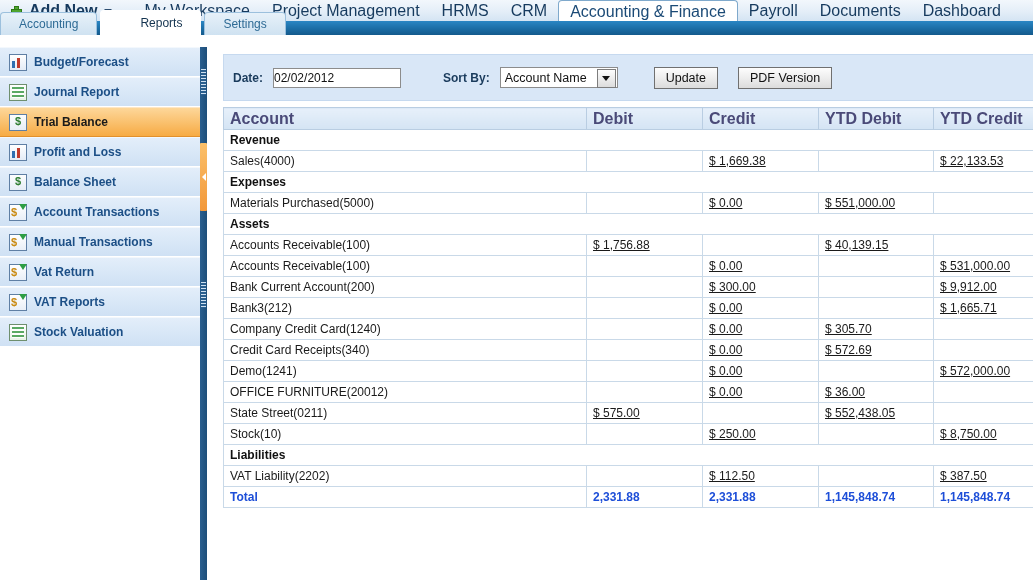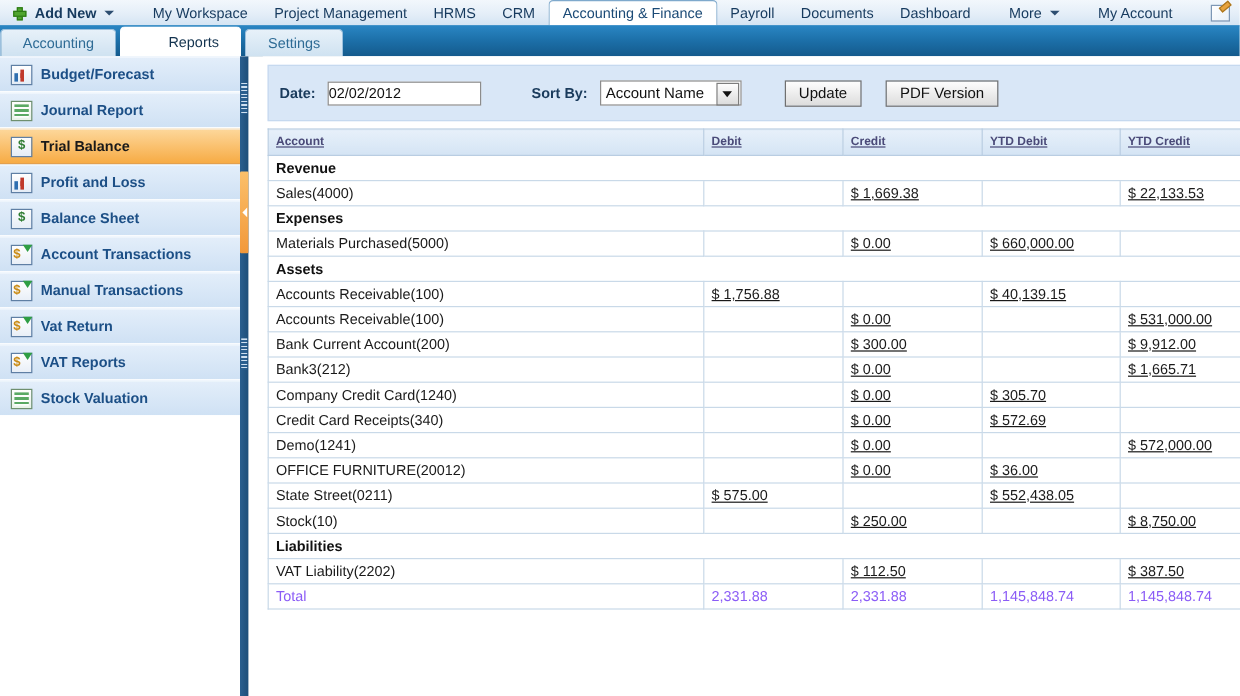--- a/index.html
+++ b/index.html
@@ -10,21 +10,21 @@
   }
   
   .topnav{
     position:absolute;left:0;top:0;width:1033px;height:21px;
     background:linear-gradient(to bottom,#f2f7fc 0%,#e4eef8 55%,#d4e4f3 100%);
     border-bottom:1px solid #9bbdd9;
     display:flex;align-items:flex-end;
   }
   .topnav .tn-item{
     height:20px;line-height:20px;padding:0 11px;
-    font-size:12px;color:#163a5e;white-space:nowrap;cursor:pointer;
+    font-size:16px;color:#163a5e;white-space:nowrap;cursor:pointer;
     display:flex;align-items:center;gap:4px;
   }
   .topnav .tn-item.active{
     background:#ffffff;border:1px solid #7fa9cc;border-bottom:none;
     border-radius:4px 4px 0 0;height:20px;line-height:19px;
     color:#1b4a76;font-weight:normal;
   }
   .tn-sep{width:1px;height:13px;background:#9fbdd6;margin:0 5px 3px 5px;}
   .addnew{font-weight:bold;color:#23527c;padding-left:6px;}
   .plus-ico{
@@ -44,21 +44,21 @@
     display:inline-block;width:14px;height:12px;border:1px solid #7d97b5;
     background:linear-gradient(135deg,#ffffff 0%,#e8f0f8 100%);
     position:relative;margin-right:4px;
   }
   .fb-ico:after{
     content:"";position:absolute;right:-2px;top:-2px;width:8px;height:3px;
     background:#e8a33d;border:1px solid #a8751f;transform:rotate(-40deg);
   }
   
   .subtabs{
-    position:absolute;left:0;top:21px;width:1033px;height:26px;
+    position:absolute;left:0;top:21px;width:1033px;height:14px;
     background:linear-gradient(to bottom,#1f77b4 0%,#1b6ba3 40%,#15starts 100%);
     background:linear-gradient(to bottom,#2a86c4 0%,#1c6fa8 50%,#145a8c 100%);
     display:flex;align-items:flex-end;
   }
   .subtab{
     height:22px;line-height:22px;padding:0 18px;margin-right:3px;
     font-size:12px;color:#2e6b95;
     background:linear-gradient(to bottom,#e7f1f9 0%,#cfe2f1 100%);
     border:1px solid #9cc0dd;border-bottom:none;border-radius:4px 4px 0 0;
     cursor:pointer;white-space:nowrap;
@@ -176,34 +176,34 @@
     font-family:"Liberation Sans",sans-serif;font-size:12.5px;color:#111;
     padding:0 11px;cursor:pointer;box-sizing:border-box;line-height:20px;
   }
   .btn.update{margin-left:36px;}
   .btn.pdf{margin-left:20px;}
   
   .tbl-wrap{position:absolute;left:4px;top:60px;width:820px;}
   table.tb{border-collapse:collapse;width:820px;table-layout:fixed;}
   table.tb th{
     background:linear-gradient(to bottom,#e7f0fa 0%,#d4e4f4 100%);
-    color:#4a4a78;font-weight:bold;font-size:10px;text-align:left;
-    height:21px;padding:0 0 0 6px;border:1px solid #b9cde2;text-decoration:underline;
+    color:#4a4a78;font-weight:bold;font-size:16px;text-align:left;
+    height:21px;padding:0 0 0 6px;border:1px solid #b9cde2;
   }
   table.tb td{
     border:1px solid #c9d9e8;height:20px;padding:0 0 0 6px;
     font-size:12px;color:#1a1a1a;background:#ffffff;vertical-align:middle;
   }
   tr.grp td{
     font-weight:bold;color:#111;border-left:1px solid #c9d9e8;
     border-right:1px solid #c9d9e8;background:#ffffff;
   }
   td.acct{padding-left:20px;color:#1a1a1a;}
   td.amt a{color:#1a1a1a;text-decoration:underline;cursor:pointer;}
-  tr.total td{font-weight:normal;color:#8b5cf6;padding-left:6px;border-top:1px solid #8da9c4;}
+  tr.total td{font-weight:bold;color:#1d4ed8;padding-left:6px;border-top:1px solid #8da9c4;}
   tr.total td.tacct{padding-left:6px;}
   .nowrap{white-space:nowrap;}
 </style>
 </head>
 <body>
 
 <div class="topnav">
   <div class="tn-item addnew">
     <span class="plus-ico"></span>
     <span>Add New</span>
@@ -334,21 +334,21 @@
               <td class="amt"></td>
               <td class="amt"><a class="nowrap">$ 22,133.53</a></td>
             </tr>
             <tr class="grp">
               <td colspan="5">Expenses</td>
             </tr>
             <tr>
               <td class="acct">Materials Purchased(5000)</td>
               <td class="amt"></td>
               <td class="amt"><a class="nowrap">$ 0.00</a></td>
-              <td class="amt"><a class="nowrap">$ 660,000.00</a></td>
+              <td class="amt"><a class="nowrap">$ 551,000.00</a></td>
               <td class="amt"></td>
             </tr>
             <tr class="grp">
               <td colspan="5">Assets</td>
             </tr>
             <tr>
               <td class="acct">Accounts Receivable(100)</td>
               <td class="amt"><a class="nowrap">$ 1,756.88</a></td>
               <td class="amt"></td>
               <td class="amt"><a class="nowrap">$ 40,139.15</a></td>

